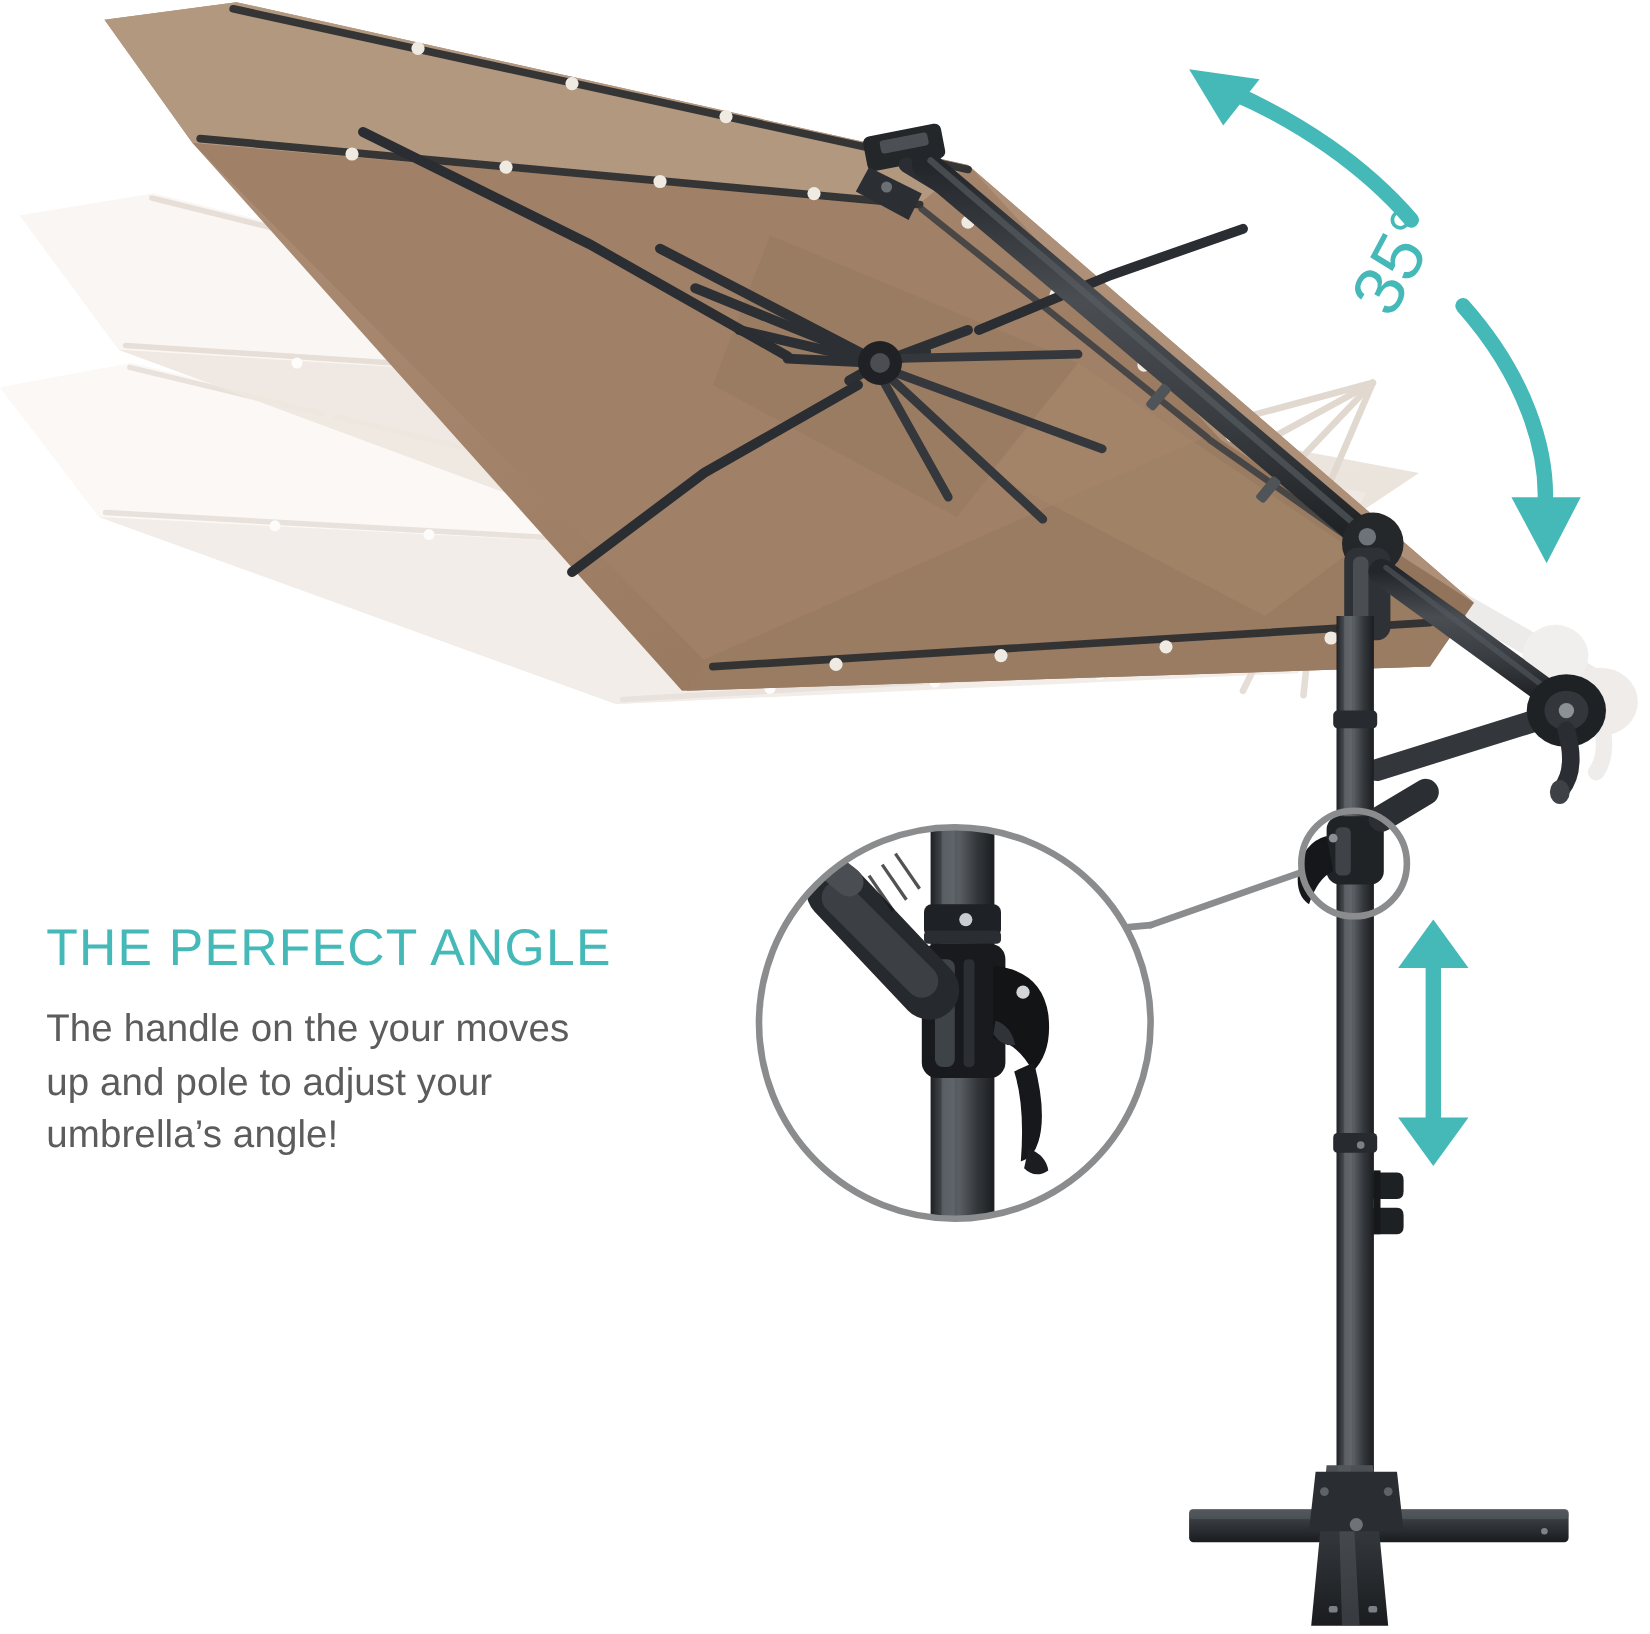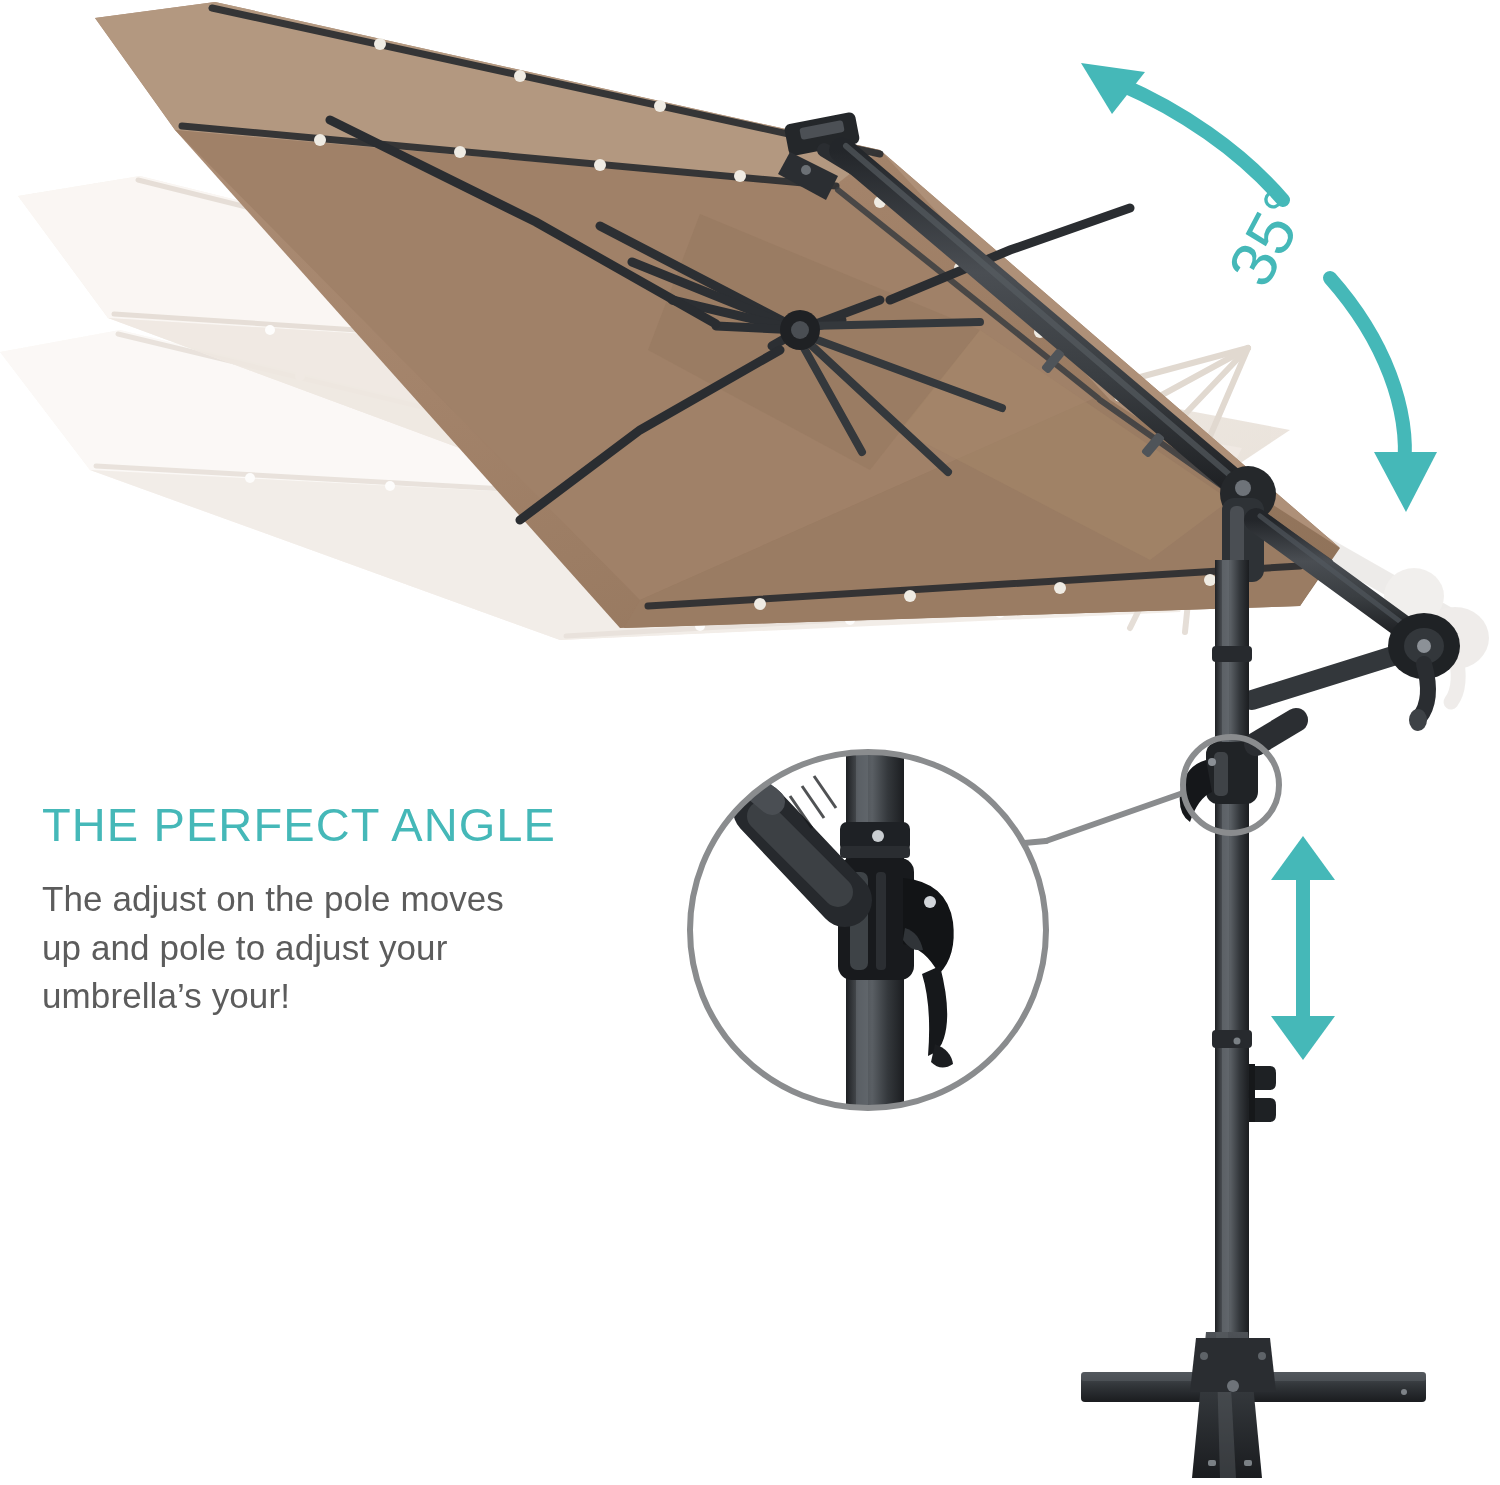--- a/index.html
+++ b/index.html
@@ -19,21 +19,21 @@
   }
   #art {
     position: absolute;
     inset: 0;
     width: 1500px;
     height: 1485px;
   }
   .txt-block {
     position: absolute;
     left: 42px;
-    top: 800px;
+    top: 836px;
     width: 620px;
   }
   .headline {
     font-family: "Liberation Sans", sans-serif;
     font-size: 47px;
     letter-spacing: 1.1px;
     font-weight: 400;
     line-height: 1.05;
     margin: 0 0 26px 0;
     white-space: nowrap;
@@ -384,19 +384,19 @@
         <path d="M 905,928 q 14,4 18,22 q -12,2 -20,-10 z" fill="#303438"></path>
       </g>
 
       <circle cx="868" cy="930" r="178" fill="none" stroke="#8A8C8E" stroke-width="6"></circle>
     </g>
   </svg>
 
   <div class="txt-block">
     <h1 class="headline" style="color: rgb(69, 184, 184);">THE PERFECT ANGLE</h1>
     <p class="bodycopy" style="color: rgb(92, 92, 92);">
-      <span>The adjust on the pole moves</span><br>
+      <span>The handle on the your moves</span><br>
       <span>up and pole to adjust your</span><br>
-      <span>umbrella’s your!</span>
+      <span>umbrella’s angle!</span>
     </p>
   </div>
 
 </div>
 
 </body></html>

